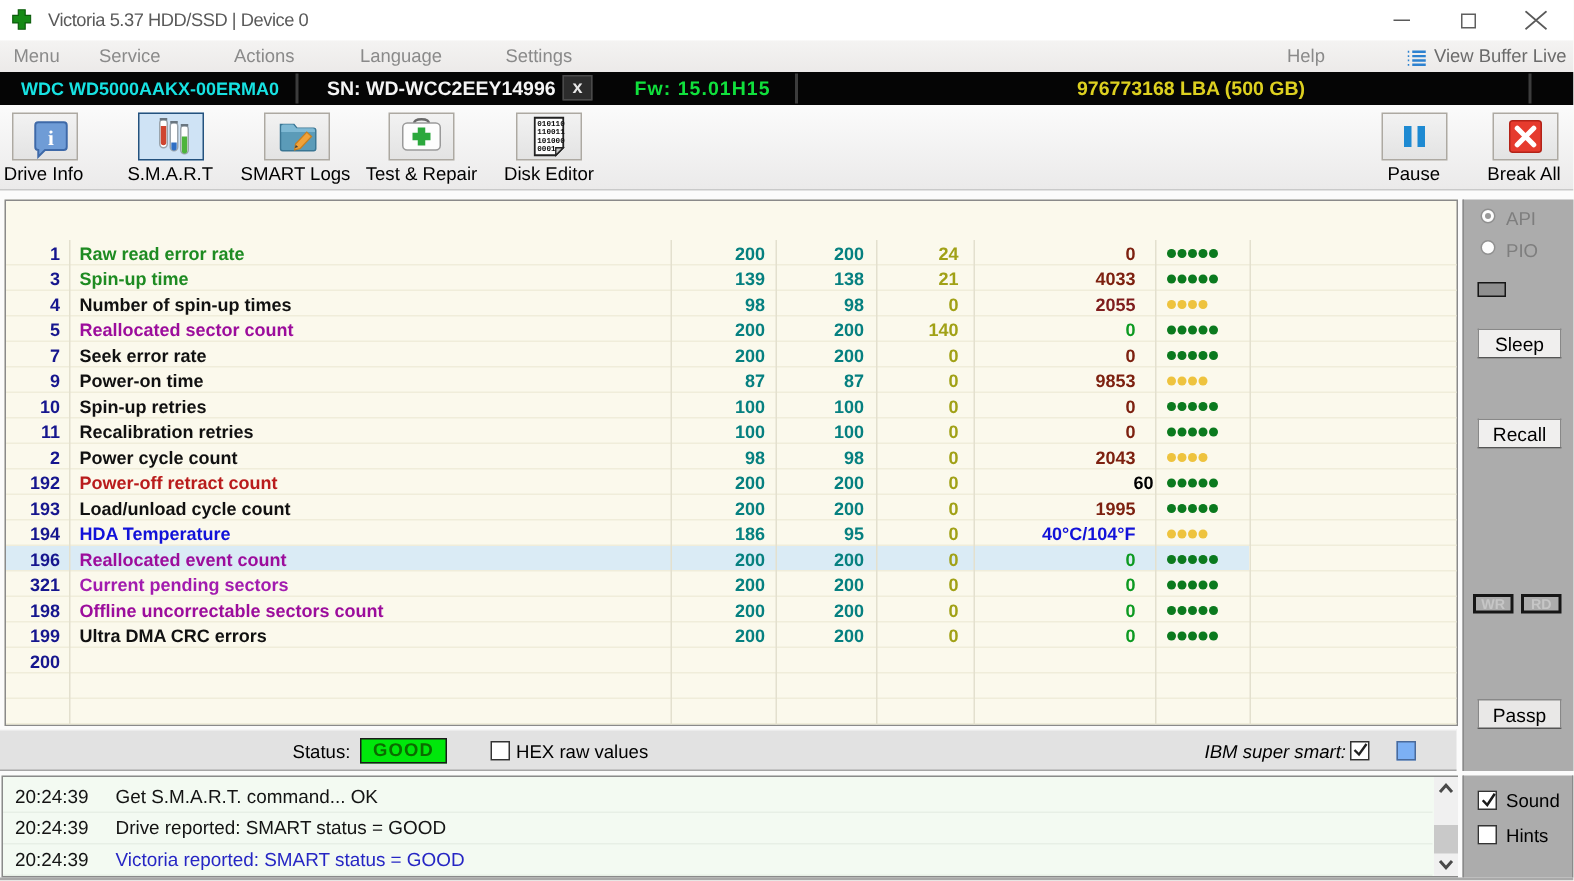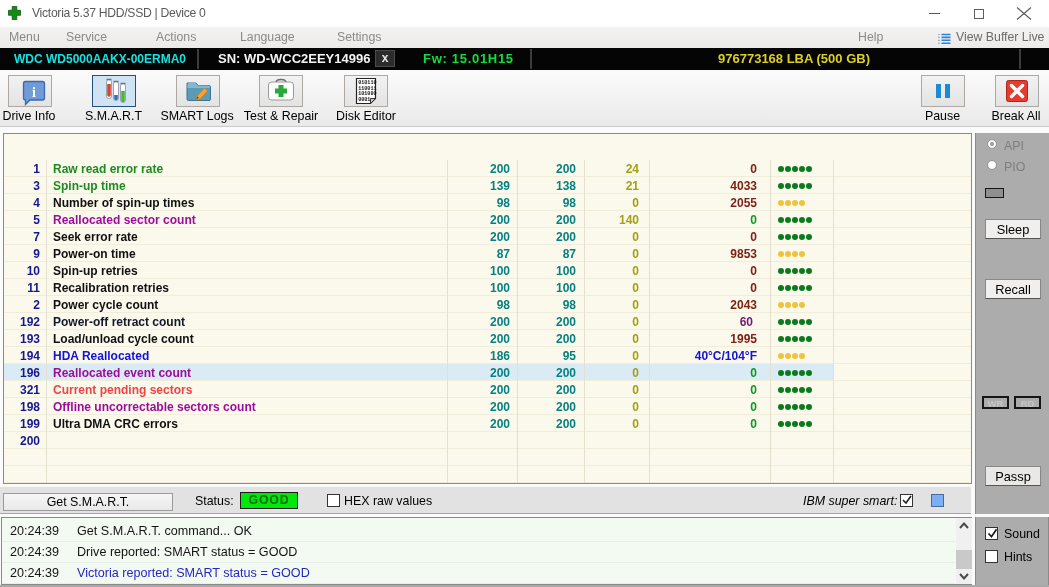--- a/index.html
+++ b/index.html
@@ -284,45 +284,45 @@
 <div class="cnum" style="top:164px;right:461px;left:auto;width:auto;">98</div>
 <div class="cnum" style="top:164px;right:395px;left:auto;width:auto;">98</div>
 <div class="cnum olv" style="top:164px;right:332px;left:auto;width:auto;">0</div>
 <div class="cnum" style="top:164px;right:214px;left:auto;width:auto;color:#7d2110">2043</div>
 <i class="dot" style="left:774px;top:168px;background:#eec33e"></i>
         <i class="dot" style="left:781px;top:168px;background:#eec33e"></i>
         <i class="dot" style="left:788px;top:168px;background:#eec33e"></i>
         <i class="dot" style="left:795px;top:168px;background:#eec33e"></i>
         <div class="row" style="top:179px;"></div>
 <div class="cid" style="top:181px;">192</div>
-<div class="cname" style="top:181px;color:#0f172a">Power-off retract count</div>
+<div class="cname" style="top:181px;color:#b91c1c">Power-off retract count</div>
 <div class="cnum" style="top:181px;right:461px;left:auto;width:auto;">200</div>
 <div class="cnum" style="top:181px;right:395px;left:auto;width:auto;">200</div>
 <div class="cnum olv" style="top:181px;right:332px;left:auto;width:auto;">0</div>
-<div class="cnum" style="top:181px;right:218px;left:auto;width:auto;color:#701a75">60</div>
+<div class="cnum" style="top:181px;right:202px;left:auto;width:auto;color:#000000">60</div>
 <i class="dot" style="left:774px;top:185px;background:#0b7a1e"></i>
         <i class="dot" style="left:781px;top:185px;background:#0b7a1e"></i>
         <i class="dot" style="left:788px;top:185px;background:#0b7a1e"></i>
         <i class="dot" style="left:795px;top:185px;background:#0b7a1e"></i>
         <i class="dot" style="left:802px;top:185px;background:#0b7a1e"></i>
         <div class="row" style="top:196px;"></div>
 <div class="cid" style="top:198px;">193</div>
 <div class="cname" style="top:198px;color:#111111">Load/unload cycle count</div>
 <div class="cnum" style="top:198px;right:461px;left:auto;width:auto;">200</div>
 <div class="cnum" style="top:198px;right:395px;left:auto;width:auto;">200</div>
 <div class="cnum olv" style="top:198px;right:332px;left:auto;width:auto;">0</div>
 <div class="cnum" style="top:198px;right:214px;left:auto;width:auto;color:#7d2110">1995</div>
 <i class="dot" style="left:774px;top:202px;background:#0b7a1e"></i>
         <i class="dot" style="left:781px;top:202px;background:#0b7a1e"></i>
         <i class="dot" style="left:788px;top:202px;background:#0b7a1e"></i>
         <i class="dot" style="left:795px;top:202px;background:#0b7a1e"></i>
         <i class="dot" style="left:802px;top:202px;background:#0b7a1e"></i>
         <div class="row" style="top:213px;"></div>
 <div class="cid" style="top:215px;text-align:right;">194</div>
-<div class="cname" style="top:215px;color:#1212d9">HDA Reallocated</div>
+<div class="cname" style="top:215px;color:#1212d9">HDA Temperature</div>
 <div class="cnum" style="top:215px;right:461px;left:auto;width:auto;">186</div>
 <div class="cnum" style="top:215px;right:395px;left:auto;width:auto;">95</div>
 <div class="cnum olv" style="top:215px;right:332px;left:auto;width:auto;">0</div>
 <div class="cnum" style="top:215px;right:214px;left:auto;width:auto;color:#1212d9">40°C/104°F</div>
 <i class="dot" style="left:774px;top:219px;background:#eec33e"></i>
         <i class="dot" style="left:781px;top:219px;background:#eec33e"></i>
         <i class="dot" style="left:788px;top:219px;background:#eec33e"></i>
         <i class="dot" style="left:795px;top:219px;background:#eec33e"></i>
         <div class="row" style="top:230px;background:linear-gradient(to right,#daebf5 0,#daebf5 829px,rgba(0,0,0,0) 829px);"></div>
 <div class="cid" style="top:232px;">196</div>
@@ -331,21 +331,21 @@
 <div class="cnum" style="top:232px;right:395px;left:auto;width:auto;">200</div>
 <div class="cnum olv" style="top:232px;right:332px;left:auto;width:auto;">0</div>
 <div class="cnum" style="top:232px;right:214px;left:auto;width:auto;color:#0d9a22">0</div>
 <i class="dot" style="left:774px;top:236px;background:#0b7a1e"></i>
         <i class="dot" style="left:781px;top:236px;background:#0b7a1e"></i>
         <i class="dot" style="left:788px;top:236px;background:#0b7a1e"></i>
         <i class="dot" style="left:795px;top:236px;background:#0b7a1e"></i>
         <i class="dot" style="left:802px;top:236px;background:#0b7a1e"></i>
         <div class="row" style="top:247px;"></div>
 <div class="cid" style="top:249px;">321</div>
-<div class="cname" style="top:249px;color:#ef4444">Current pending sectors</div>
+<div class="cname" style="top:249px;color:#a21caf">Current pending sectors</div>
 <div class="cnum" style="top:249px;right:461px;left:auto;width:auto;">200</div>
 <div class="cnum" style="top:249px;right:395px;left:auto;width:auto;">200</div>
 <div class="cnum olv" style="top:249px;right:332px;left:auto;width:auto;">0</div>
 <div class="cnum" style="top:249px;right:214px;left:auto;width:auto;color:#0d9a22">0</div>
 <i class="dot" style="left:774px;top:253px;background:#0b7a1e"></i>
         <i class="dot" style="left:781px;top:253px;background:#0b7a1e"></i>
         <i class="dot" style="left:788px;top:253px;background:#0b7a1e"></i>
         <i class="dot" style="left:795px;top:253px;background:#0b7a1e"></i>
         <i class="dot" style="left:802px;top:253px;background:#0b7a1e"></i>
         <div class="row" style="top:264px;"></div>
@@ -382,21 +382,20 @@
 <div class="vl" style="left:513px"></div>
 <div class="vl" style="left:580px"></div>
 <div class="vl" style="left:645px"></div>
 <div class="vl" style="left:766px"></div>
 <div class="vl" style="left:829px"></div>
 
   </div>
 </div>
 
 <div id="statusbar" class="abs">
-  <div id="getsmart">Get S.M.A.R.T.</div>
   <div class="cbtxt" style="left:195px;top:7px;">Status:</div>
   <div id="goodbox">GOOD</div>
   <div class="cb" style="left:327px;top:7px;"></div>
   <div class="cbtxt" style="left:344px;top:7px;">HEX raw values</div>
   <div class="cbtxt" style="left:803px;top:7px;font-style:italic;">IBM super smart:</div>
   <div class="cb" style="left:900px;top:7px;"></div>
   <svg class="abs" style="left:901px;top:7px" width="12" height="12" viewBox="0 0 12 12">
         <path d="M2 6 l3 3 l5 -7" stroke="#222" stroke-width="1.6" fill="none"></path>
       </svg>
   <div class="cb" style="left:931px;top:7px;background:#7cb0f4;border-color:#4a6a9a;"></div>

